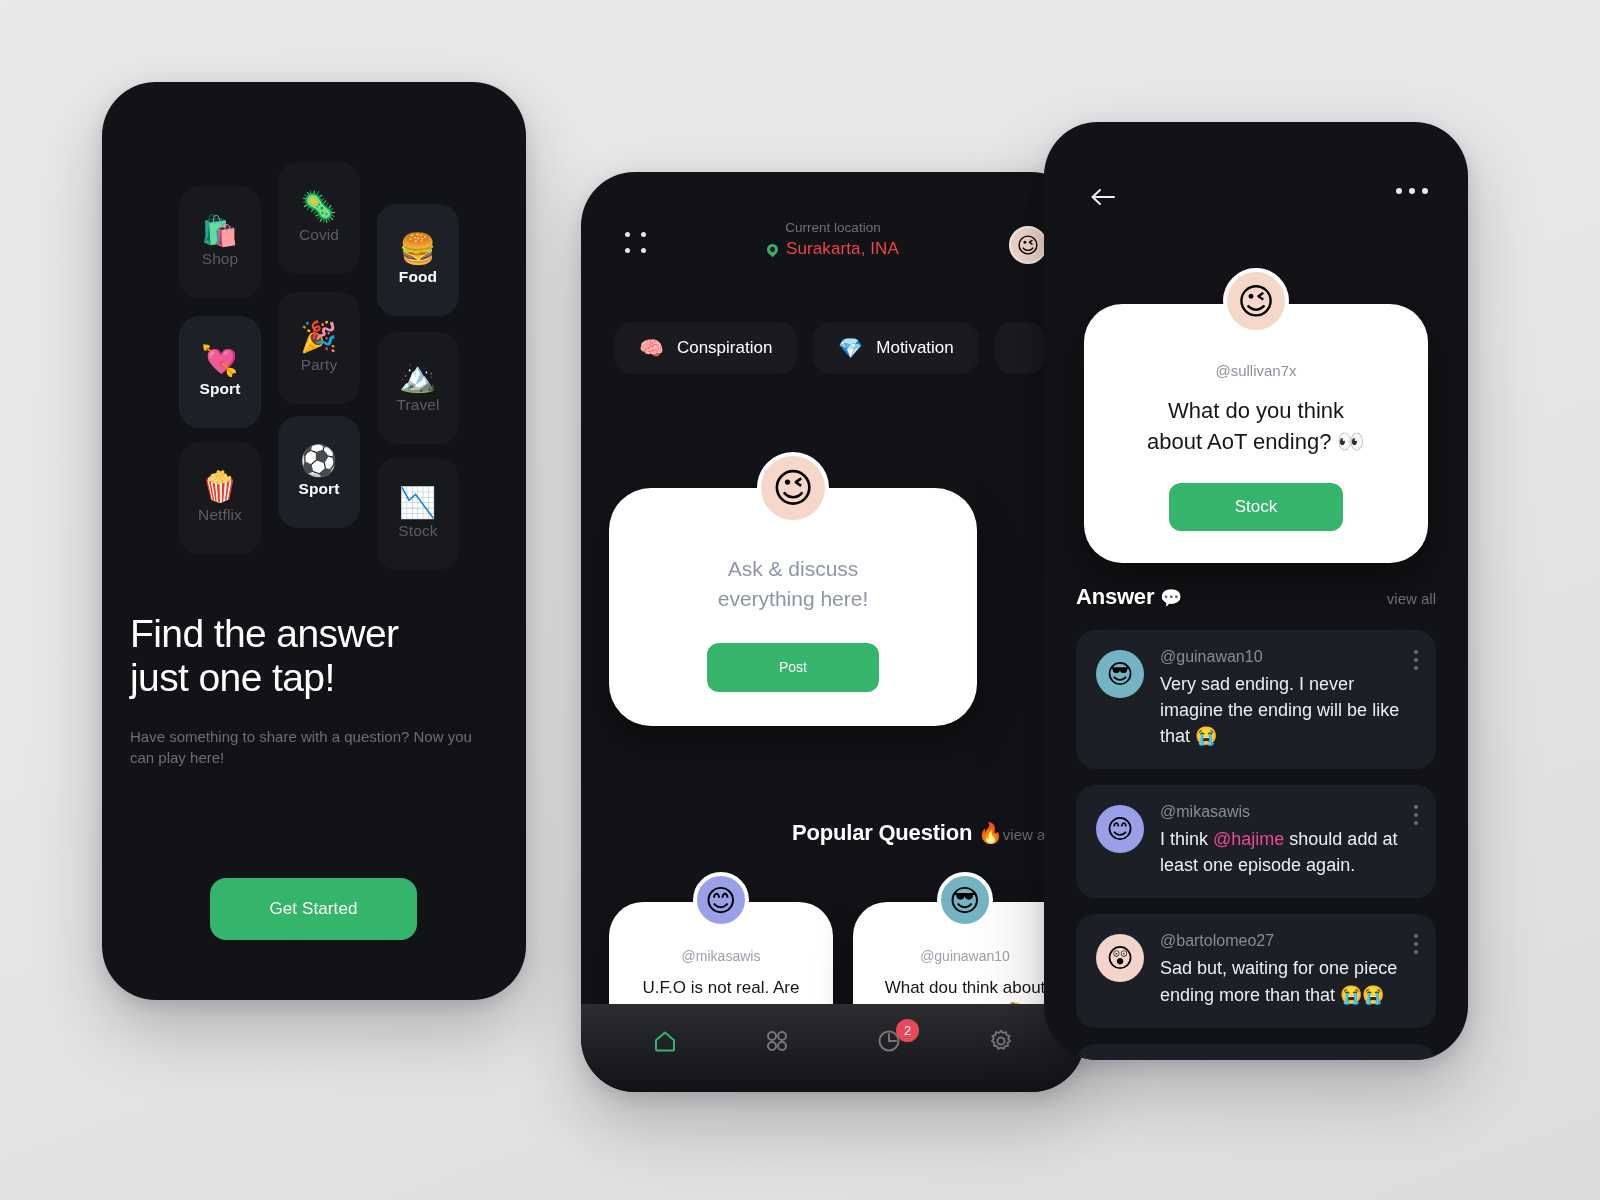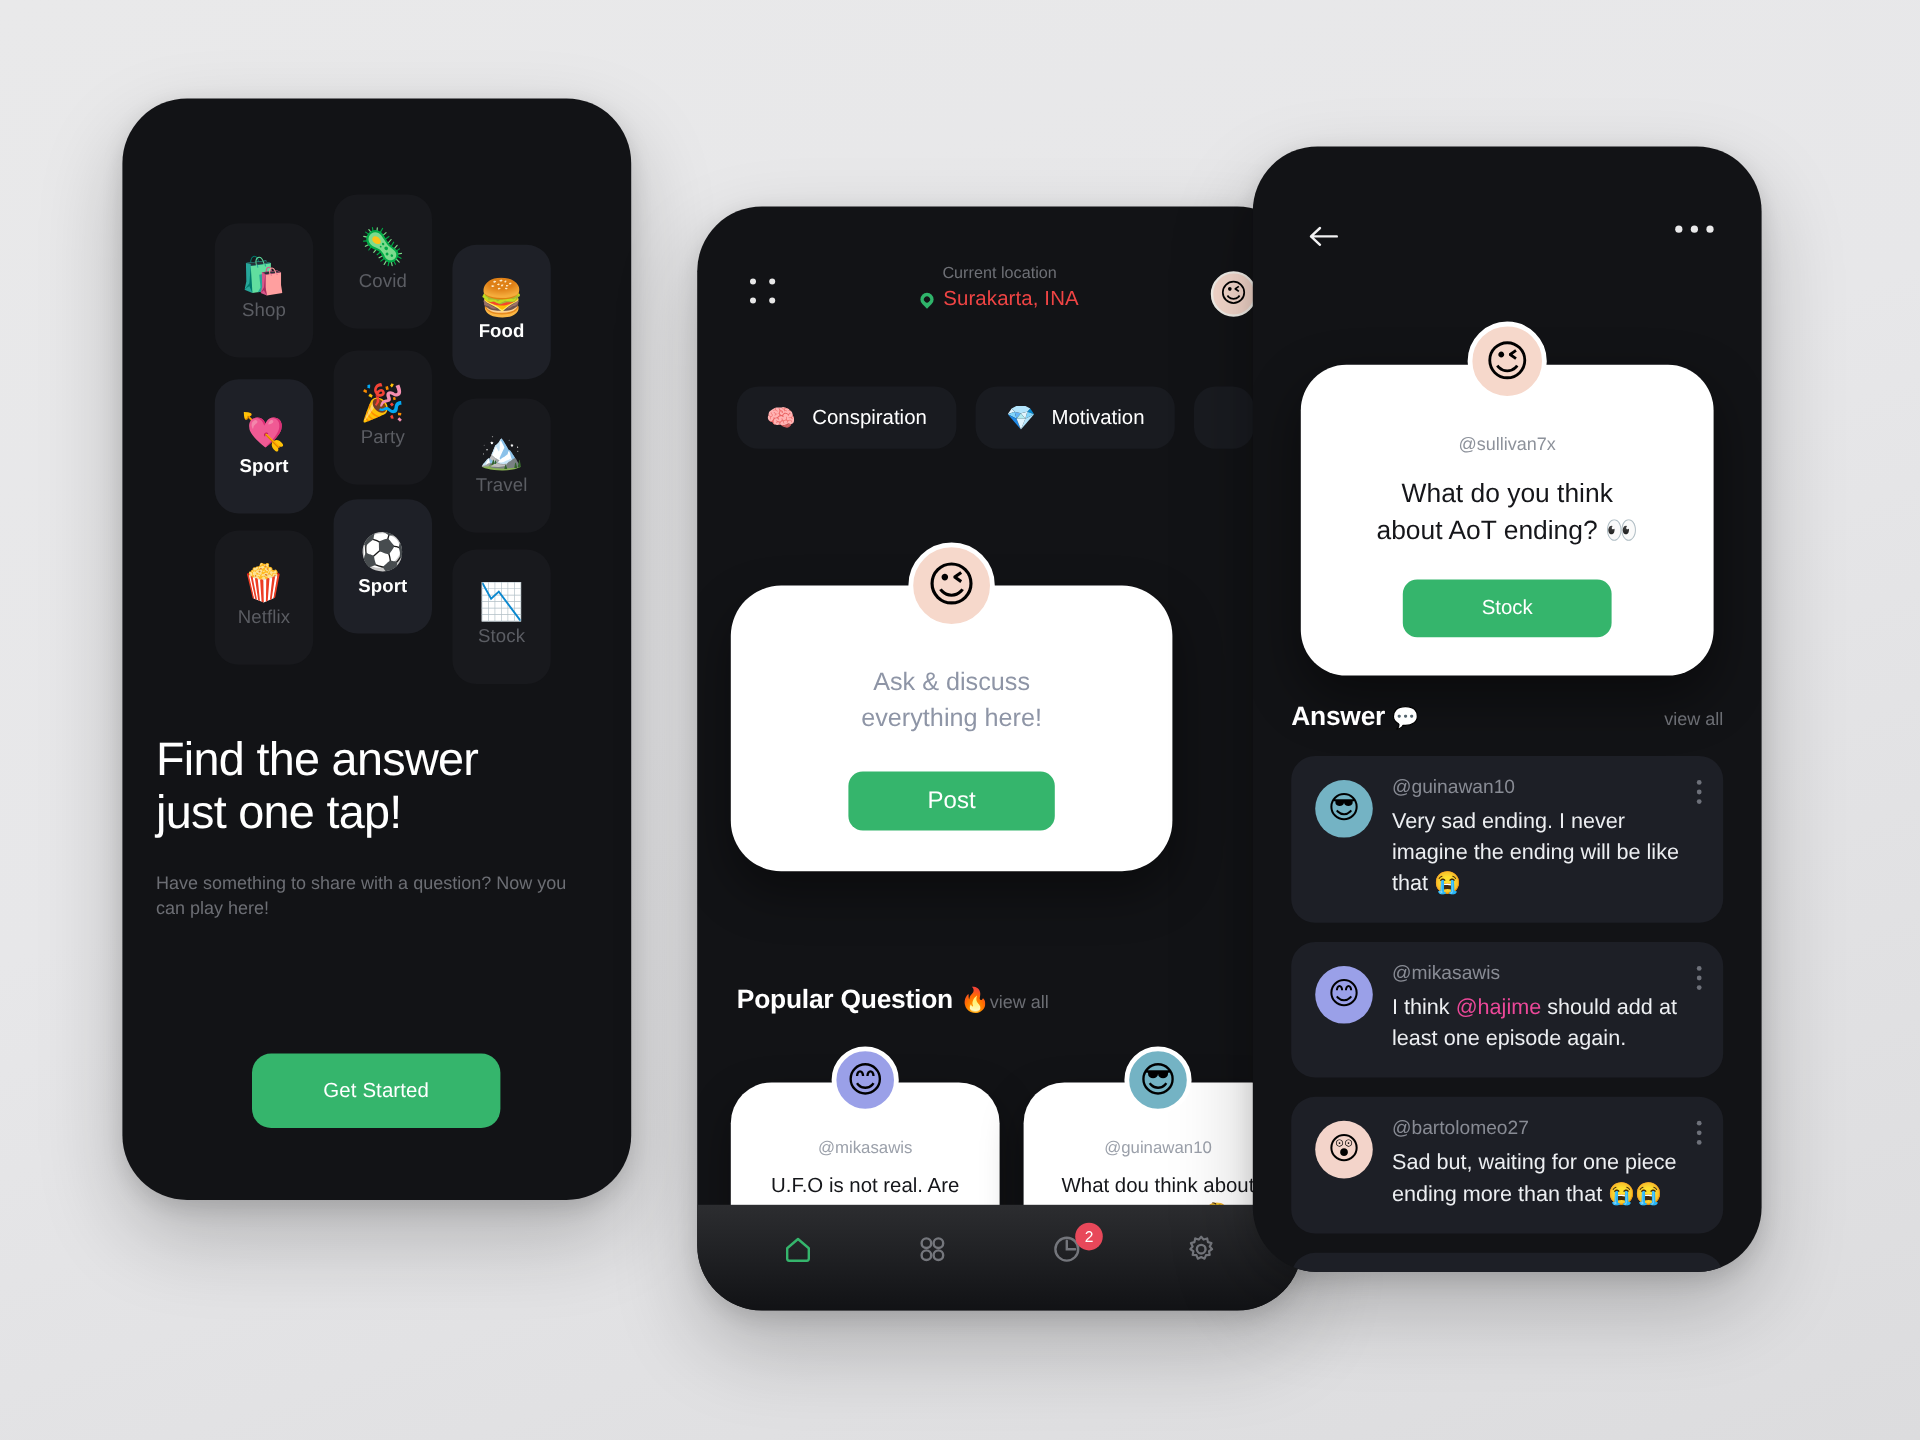--- a/index.html
+++ b/index.html
@@ -120,34 +120,34 @@
   .ask-card {
     position: relative; margin-top: 36px;
     background: #ffffff; border-radius: 42px;
     padding: 66px 24px 34px; text-align: center;
     box-shadow: 0 18px 40px rgba(0,0,0,.40);
   }
   .ask-card .txt { font-size: 21px; line-height: 1.45; color: #8e95a6; }
   .ask-card .postbtn {
     margin-top: 28px; width: 172px; height: 49px;
     background: #35b56c; border: none; border-radius: 12px;
-    color: #fff; font-size: 20px; font-family: inherit; cursor: pointer;
+    color: #fff; font-size: 14px; font-family: inherit; cursor: pointer;
   }
   .float-av {
     position: absolute; left: 50%; top: 0; transform: translate(-50%, 0);
     width: 72px; height: 72px; border-radius: 50%;
     background: #f6d8cb; border: 4px solid #ffffff;
     display:flex; align-items:center; justify-content:center;
     font-size: 40px; font-family:"DejaVu Sans", sans-serif;
     overflow: hidden; z-index: 3;
   }
 
   .s2-sec {
     position: absolute; left: 33px; right: 33px; top: 648px;
-    display: flex; align-items: baseline; justify-content: flex-start;
+    display: flex; align-items: baseline; justify-content: flex-end;
   }
   .s2-sec h2 { font-size: 22px; color: #fff; font-weight: 700; letter-spacing: -.2px; }
   .s2-sec h2 .fire { font-size: 20px; font-family:"DejaVu Sans", sans-serif; }
   .viewall { font-size: 15px; color: #6c6e74; cursor: pointer; }
 
   .pq-row { position: absolute; left: 28px; top: 700px; display: flex; gap: 20px; }
   .pq { position: relative; width: 224px; padding-top: 30px; }
   .pq-card {
     background: #fff; border-radius: 34px;
     padding: 46px 18px 30px; text-align: center;

